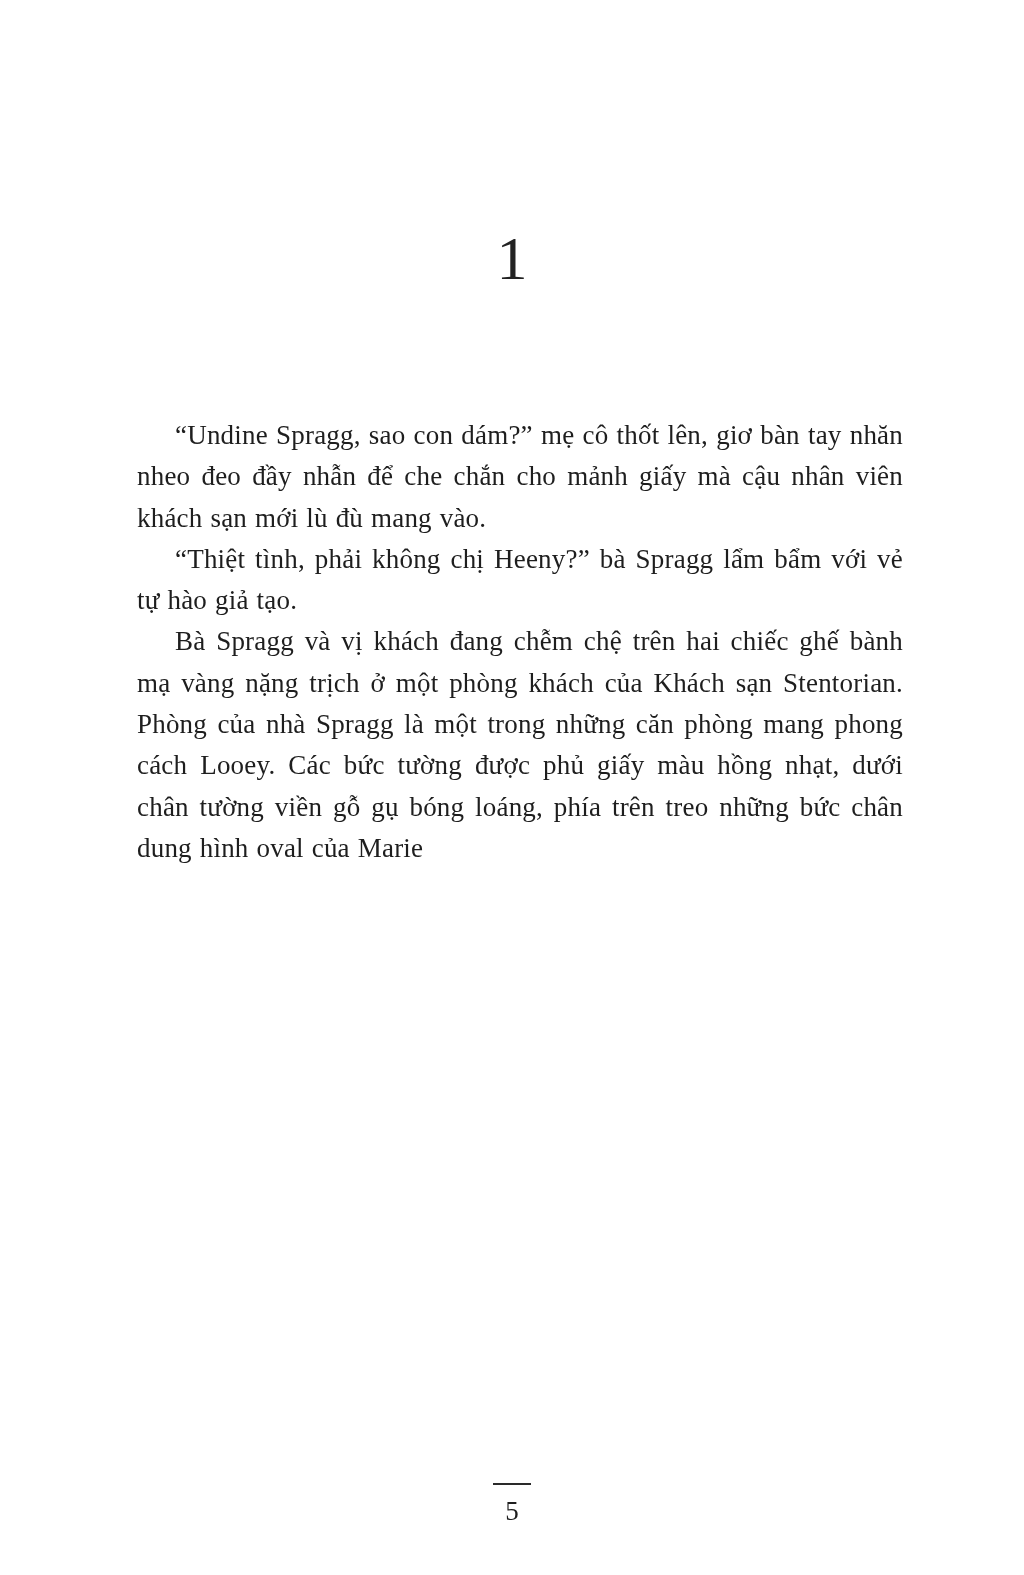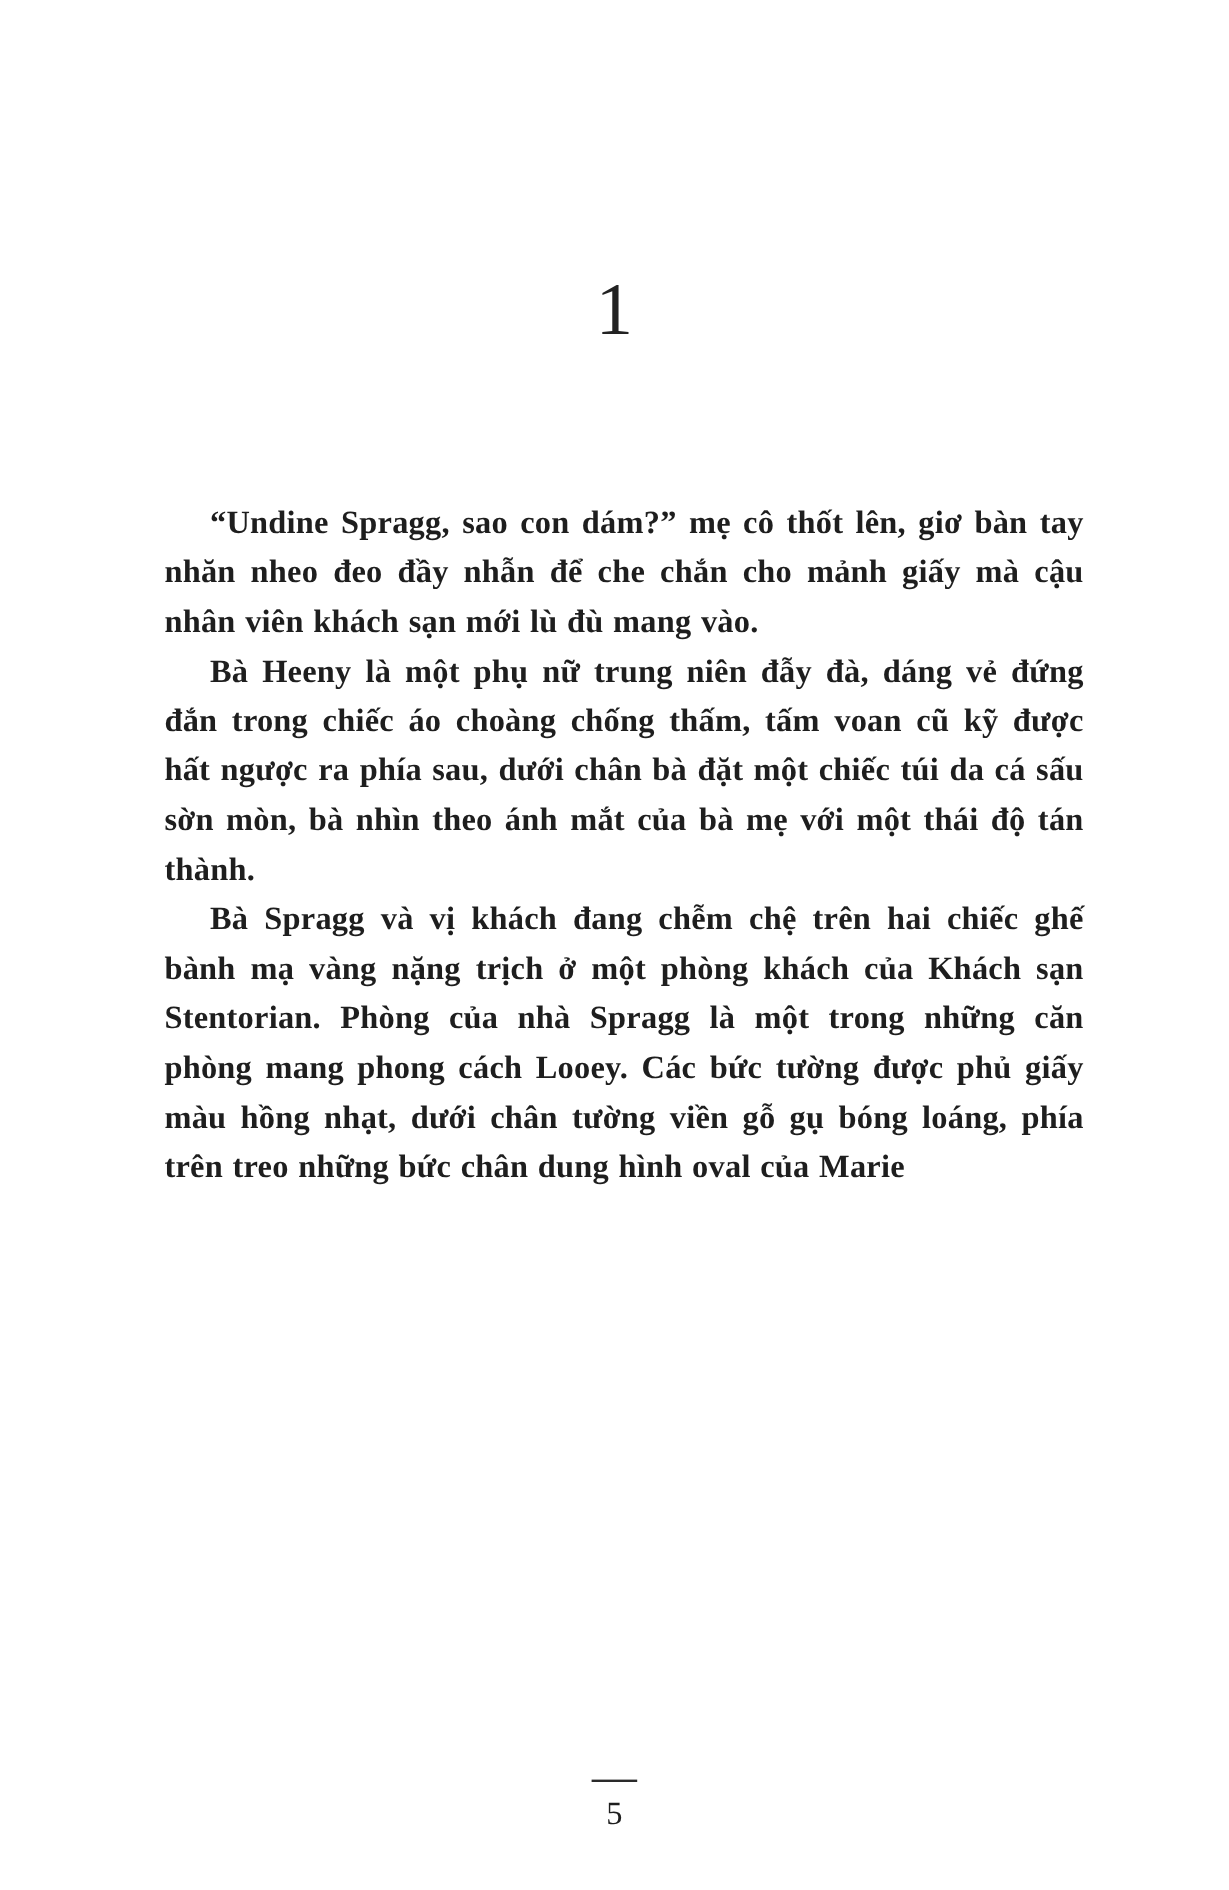--- a/index.html
+++ b/index.html
@@ -32,21 +32,20 @@
     font-size: 27px;
     line-height: 41.3px;
     text-align: justify;
     letter-spacing: 0.2px;
     word-spacing: 1px;
     color: #1e1e1e;
   }
   .body-text p {
     margin: 0;
     text-indent: 38px;
-    font-weight: bold;
   }
   .footer {
     position: absolute;
     top: 1483px;
     left: 0;
     right: 0;
     text-align: center;
   }
   .footer-rule {
     width: 38px;
@@ -63,21 +62,21 @@
 </style>
 </head>
 <body>
 
 <div class="page">
 
   <div class="chapter-number">1</div>
 
   <div class="body-text">
     <p>“Undine Spragg, sao con dám?” mẹ cô thốt lên, giơ bàn tay nhăn nheo đeo đầy nhẫn để che chắn cho mảnh giấy mà cậu nhân viên khách sạn mới lù đù mang vào.</p>
-    <p>Bà Heeny là một phụ nữ trung niên đẫy đà, dáng vẻ đứng đắn trong chiếc áo choàng chống thấm, tấm voan cũ kỹ được hất ngược ra phía sau, dưới chân bà đặt một chiếc túi da cá sấu sờn mòn, bà nhìn theo ánh mắt của bà mẹ với một thái độ tán thành.</p>
+    <p>“Thiệt tình, phải không chị Heeny?” bà Spragg lẩm bẩm với vẻ tự hào giả tạo.</p>
     <p>Bà Spragg và vị khách đang chễm chệ trên hai chiếc ghế bành mạ vàng nặng trịch ở một phòng khách của Khách sạn Stentorian. Phòng của nhà Spragg là một trong những căn phòng mang phong cách Looey. Các bức tường được phủ giấy màu hồng nhạt, dưới chân tường viền gỗ gụ bóng loáng, phía trên treo những bức chân dung hình oval của Marie</p>
   </div>
 
   <div class="footer">
     <div class="footer-rule"></div>
     <div class="page-number">5</div>
   </div>
 
 </div>
 

